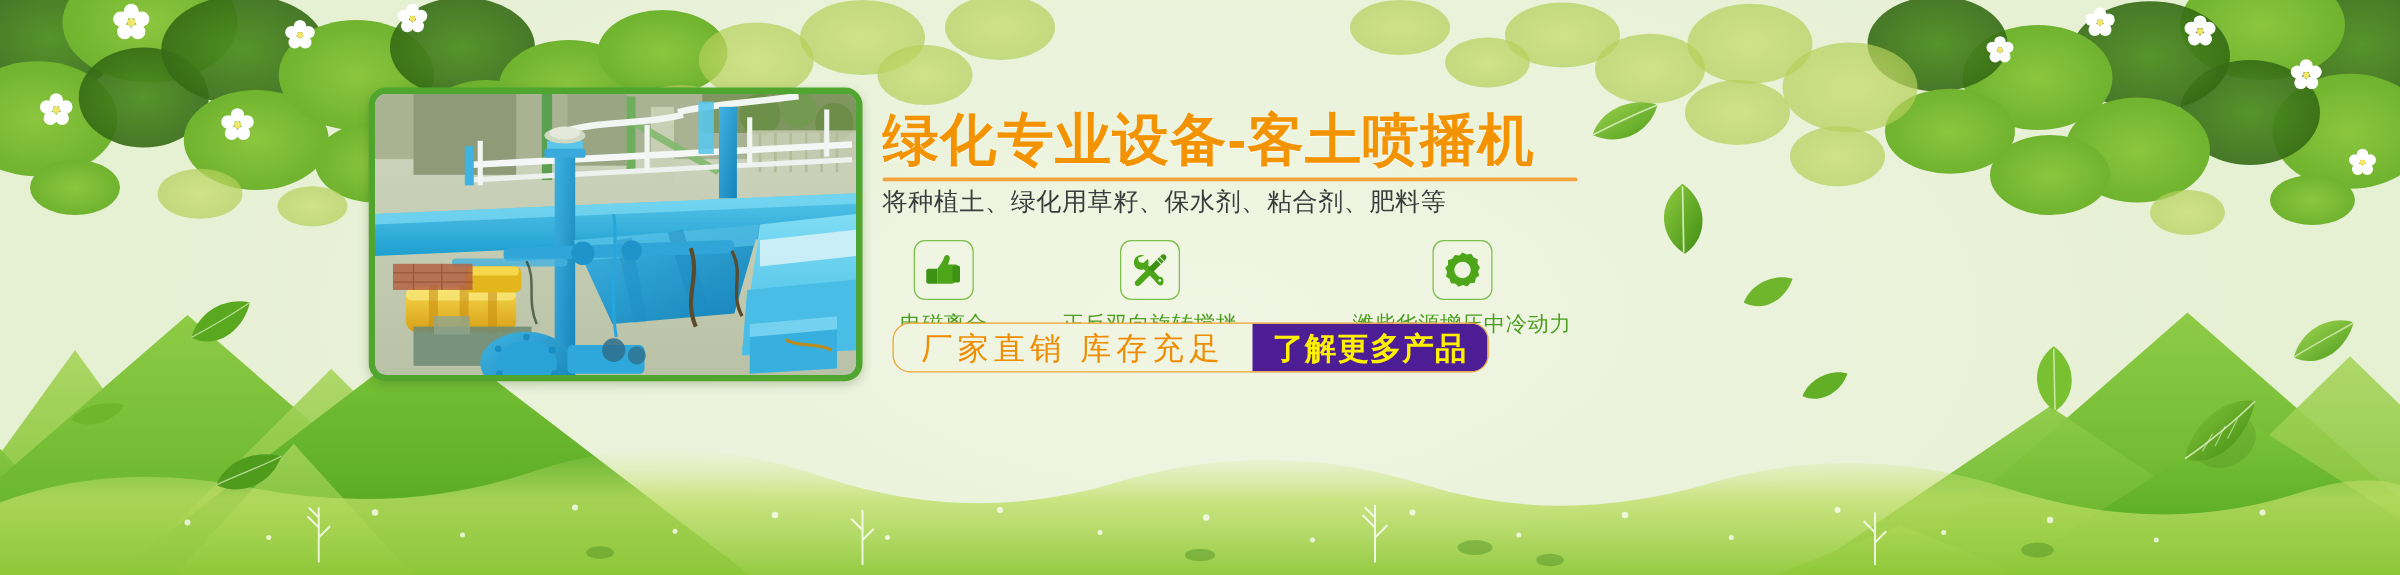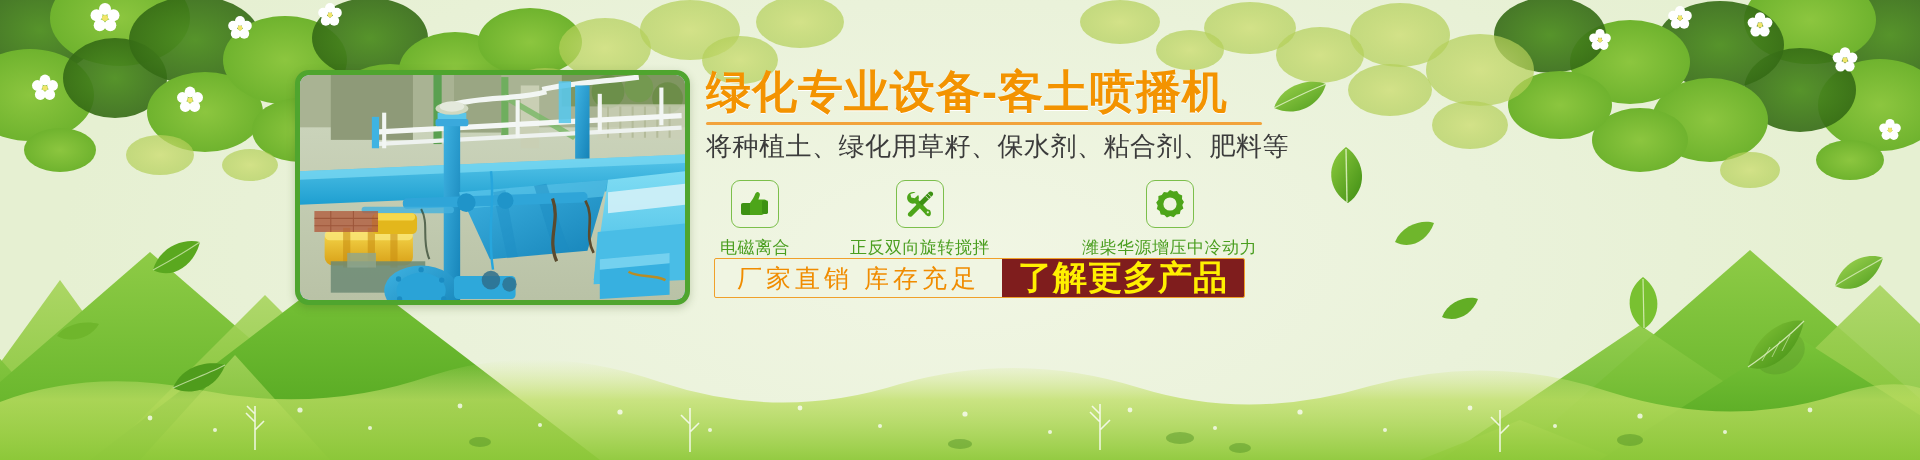--- a/index.html
+++ b/index.html
@@ -34,31 +34,31 @@
     box-shadow:0 3px 8px rgba(60,90,30,.25);
     overflow:hidden;
   }
   .photo-inner{
     position:absolute;inset:0;border-radius:9px;overflow:hidden;
     background:#3fb6e0;
   }
   .photo-inner svg{display:block;width:100%;height:100%;}
 
   
-  .content{position:absolute;left:706px;top:68px;width:760px;}
+  .content{position:absolute;left:706px;top:88px;width:760px;}
   .title{
     font-size:45px;font-weight:bold;letter-spacing:1px;
     color:#f39300;line-height:1.05;white-space:nowrap;
     text-shadow:0 1px 0 #fff;
   }
   .rule{
     width:556px;height:3px;background:#f2a33c;margin:7px 0 4px 0;border-radius:2px;
   }
   .subtitle{
-    font-size:26px;color:#3b3b3b;line-height:1.32;letter-spacing:.5px;
+    font-size:20px;color:#3b3b3b;line-height:1.32;letter-spacing:.5px;
     white-space:nowrap;
   }
 
   
   .features{display:flex;align-items:flex-start;margin-top:16px;}
   .feature{display:flex;flex-direction:column;align-items:center;}
   .f1{margin-left:14px;}
   .f2{margin-left:60px;}
   .f3{margin-left:92px;}
   .fbox{
@@ -68,31 +68,31 @@
   }
   .fbox svg{display:block;}
   .flabel{
     margin-top:8px;font-size:17px;color:#4a9e1f;white-space:nowrap;letter-spacing:.5px;
   }
 
   
   .cta{
     position:absolute;left:714px;top:258px;height:38px;
     display:flex;align-items:stretch;
-    border:1.5px solid #f0a02a;border-radius:2px;overflow:hidden;
+    border:1.5px solid #f0a02a;border-radius:14px;overflow:hidden;
     background:#f0f5e2;
   }
   .cta-slogan{
     display:flex;align-items:center;padding:0 22px;
     font-size:25px;color:#f08c00;letter-spacing:4px;white-space:nowrap;
   }
   .cta-btn{
     display:flex;align-items:center;justify-content:center;
-    padding:16px 16px;background:#7f1d1d;
-    font-size:34px;font-weight:bold;color:#fff000;letter-spacing:1px;white-space:nowrap;
+    padding:16px 16px;background:#4c1d95;
+    font-size:25px;font-weight:bold;color:#fff000;letter-spacing:1px;white-space:nowrap;
     cursor:pointer;
   }
 </style>
 </head>
 <body>
 
 <div class="banner">
 
   <div class="foliage">
     <svg width="1920" height="190" viewBox="0 0 1920 190" xmlns="http://www.w3.org/2000/svg">

